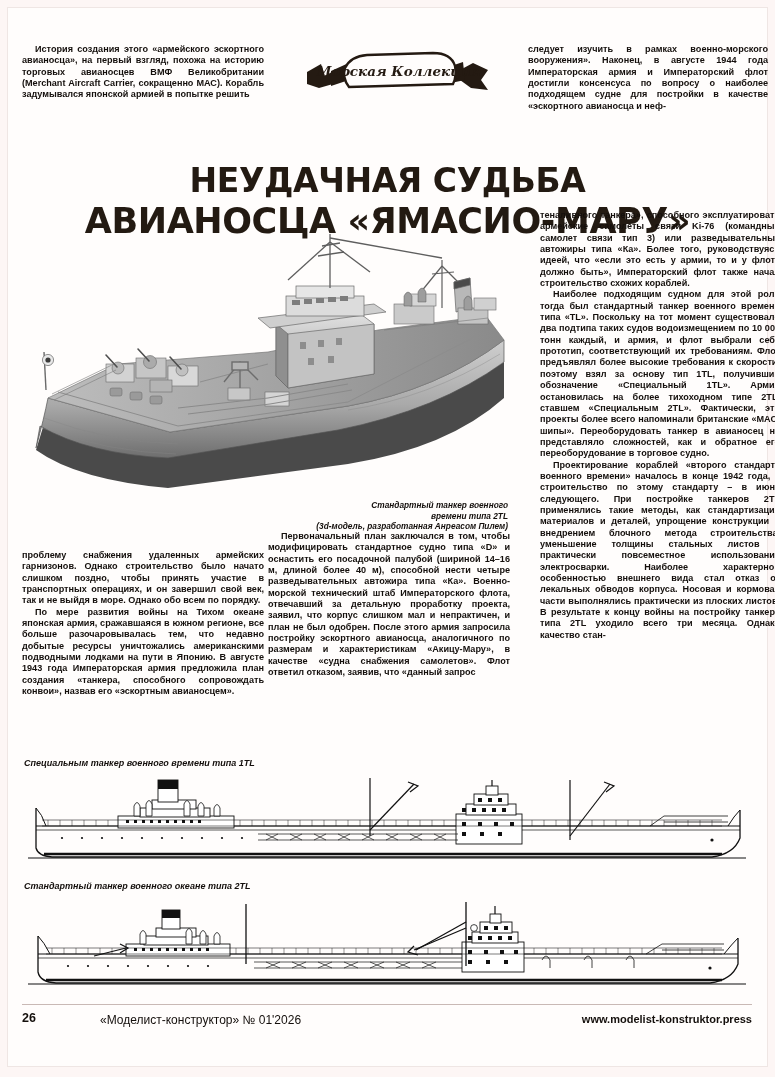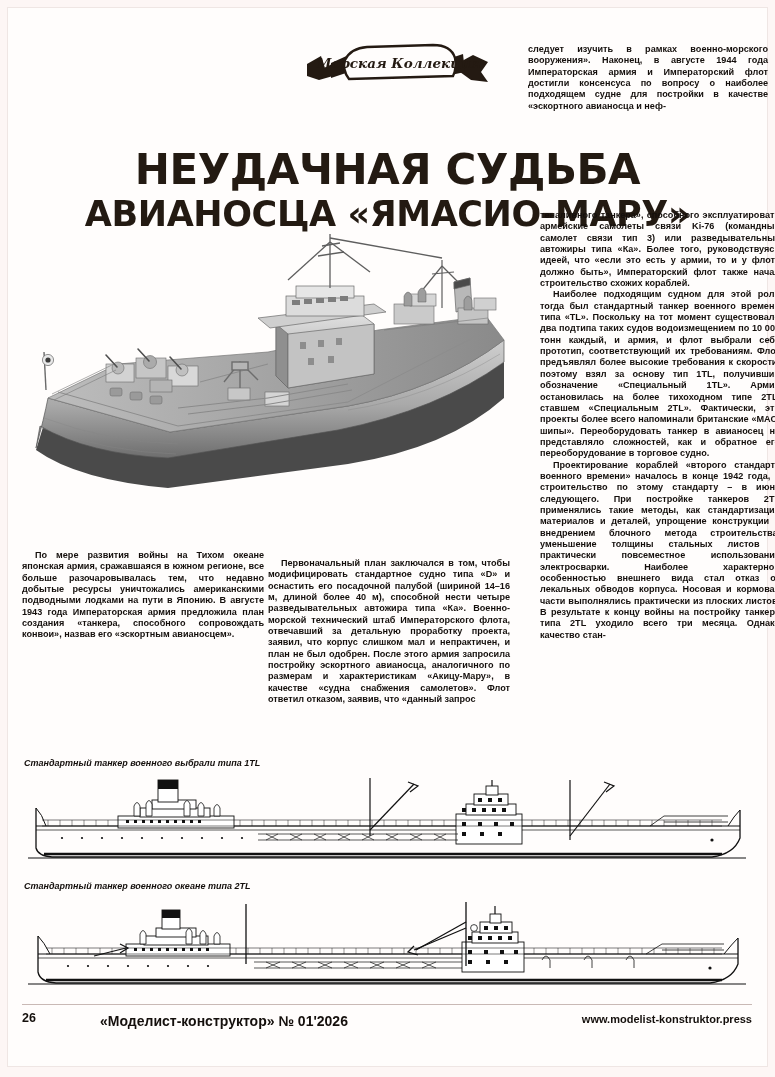--- a/index.html
+++ b/index.html
@@ -39,40 +39,40 @@
     color: #140f0c;
     font-weight: 600;
   }
   .col p { margin: 0; }
   .col p.ind { text-indent: 13px; }
 
   
   #masthead {
     position: absolute;
     left: 305px;
-    top: 38px;
+    top: 46px;
     width: 185px;
     height: 52px;
   }
   #masthead svg { display: block; width: 100%; height: 100%; }
 
   
   #headline {
     position: absolute;
     left: 30px;
     top: 128px;
     width: 715px;
     text-align: center;
     color: #231a12;
     font-family: "DejaVu Sans", sans-serif;
     font-weight: 900;
     letter-spacing: -0.4px;
     line-height: 0.99;
   }
-  #headline .l1 { font-size: 42px; display: block; }
+  #headline .l1 { font-size: 33px; display: block; margin-top: 16px; }
   #headline .l2 { font-size: 35px; display: block; margin-top: 6px; }
 
   
   #hero {
     position: absolute;
     left: 18px;
     top: 212px;
     width: 500px;
     height: 290px;
   }
@@ -89,21 +89,21 @@
     font-style: italic;
     font-weight: 700;
     color: #140f0c;
   }
 
   
   #col-l-top { left: 22px;  top: 44px;  width: 242px; }
   #col-r-top { left: 516px; top: 44px;  width: 240px; margin-left: 12px; }
   #col-r-mid { left: 540px; top: 210px; width: 240px; }
   #col-l-bot { left: 22px;  top: 550px; width: 242px; }
-  #col-m-bot { left: 268px; top: 558px; width: 242px; }
+  #col-m-bot { left: 268px; top: 531px; width: 242px; }
 
   
   .draw-caption {
     position: absolute;
     left: 24px;
     font-size: 9px;
     font-style: italic;
     font-weight: 700;
     color: #140f0c;
   }
@@ -141,22 +141,22 @@
   }
   #page-number {
     position: absolute;
     left: 0; top: 1px;
     font-size: 12.5px;
     font-weight: 700;
   }
   #journal-title {
     position: absolute;
     left: 78px; top: 3px;
-    font-size: 14px;
-    font-weight: 700;
+    font-size: 12px;
+    font-weight: 400;
   }
   #site-url {
     position: absolute;
     right: 0; top: 3px;
     font-size: 11px;
     font-weight: 700;
   }
 </style>
 </head>
 <body>
@@ -175,20 +175,23 @@
       <path d="M40 22 Q46 10 62 9 L128 7 Q146 7 150 20 Q152 30 148 38 L44 41 Q37 32 40 22 Z" fill="#fffdfc" stroke="#241a12" stroke-width="2.4"></path>
       <text x="94" y="30" text-anchor="middle" font-family="DejaVu Serif, serif" font-style="italic" font-size="13.5" font-weight="700" fill="#241a12">Морская Коллекция</text>
     </svg>
   </div>
 
   <h1 id="headline">
     <span class="l1">НЕУДАЧНАЯ СУДЬБА</span>
     <span class="l2">АВИАНОСЦА «ЯМАСИО-МАРУ»</span>
   </h1>
 
+  <div class="col" id="col-l-top">
+    <p class="ind">История создания этого «армейского эскортного авианосца», на первый взгляд, похожа на историю торговых авианосцев ВМФ Великобритании (Merchant Aircraft Carrier, сокращенно МАС). Корабль задумывался японской армией в попытке решить</p>
+  </div>
 
   <div class="col" id="col-r-top">
     <p>следует изучить в рамках военно-морского вооружения». Наконец, в августе 1944 года Императорская армия и Императорский флот достигли консенсуса по вопросу о наиболее подходящем судне для постройки в качестве «эскортного авианосца и неф-</p>
   </div>
 
   <div id="hero">
     <svg viewBox="0 0 500 290" xmlns="http://www.w3.org/2000/svg" aria-hidden="true">
       <defs>
         <linearGradient id="hullSide" x1="0" y1="0" x2="0" y2="1">
           <stop offset="0%" stop-color="#cfcfcf"></stop>
@@ -321,36 +324,42 @@
       </g>
 
       <g stroke="#868686" stroke-width="0.5" fill="none" opacity="0.8">
         <path d="M26 206 Q90 230 160 232"></path>
         <path d="M24 216 Q90 240 158 242"></path>
         <path d="M330 198 Q410 186 482 142"></path>
       </g>
     </svg>
   </div>
 
+  <div id="hero-caption">
+    <div>Стандартный танкер военного</div>
+    <div>времени типа 2TL</div>
+    <div>(3d-модель, разработанная Анреасом Пилем)</div>
+  </div>
 
   <div class="col" id="col-r-mid">
     <p>теналивного танкера», способного эксплуатировать армейские самолеты связи Ki-76 (командный самолет связи тип 3) или разведывательные автожиры типа «Ка». Более того, руководствуясь идеей, что «если это есть у армии, то и у флота должно быть», Императорский флот также начал строительство схожих кораблей.</p>
     <p class="ind">Наиболее подходящим судном для этой роли тогда был стандартный танкер военного времени типа «TL». Поскольку на тот момент существовало два подтипа таких судов водоизмещением по 10 000 тонн каждый, и армия, и флот выбрали себе прототип, соответствующий их требованиям. Флот предъявлял более высокие требования к скорости, поэтому взял за основу тип 1TL, получивший обозначение «Специальный 1TL». Армия остановилась на более тихоходном типе 2TL, ставшем «Специальным 2TL». Фактически, эти проекты более всего напоминали британские «МАС-шипы». Переоборудовать танкер в авианосец не представляло сложностей, как и обратное его переоборудование в торговое судно.</p>
     <p class="ind">Проектирование кораблей «второго стандарта военного времени» началось в конце 1942 года, а строительство по этому стандарту – в июне следующего. При постройке танкеров 2TL применялись такие методы, как стандартизация материалов и деталей, упрощение конструкции с внедрением блочного метода строительства, уменьшение толщины стальных листов и практически повсеместное использование электросварки. Наиболее характерной особенностью внешнего вида стал отказ от лекальных обводов корпуса. Носовая и кормовая части выполнялись практически из плоских листов. В результате к концу войны на постройку танкера типа 2TL уходило всего три месяца. Однако качество стан-</p>
   </div>
 
   <div class="col" id="col-l-bot">
+    <p>проблему снабжения удаленных армейских гарнизонов. Однако строительство было начато слишком поздно, чтобы принять участие в транспортных операциях, и он завершил свой век, так и не выйдя в море. Однако обо всем по порядку.</p>
     <p class="ind">По мере развития войны на Тихом океане японская армия, сражавшаяся в южном регионе, все больше разочаровывалась тем, что недавно добытые ресурсы уничтожались американскими подводными лодками на пути в Японию. В августе 1943 года Императорская армия предложила план создания «танкера, способного сопровождать конвои», назвав его «эскортным авианосцем».</p>
   </div>
 
   <div class="col" id="col-m-bot">
     <p class="ind">Первоначальный план заключался в том, чтобы модифицировать стандартное судно типа «D» и оснастить его посадочной палубой (шириной 14–16 м, длиной более 40 м), способной нести четыре разведывательных автожира типа «Ка». Военно-морской технический штаб Императорского флота, отвечавший за детальную проработку проекта, заявил, что корпус слишком мал и непрактичен, и план не был одобрен. После этого армия запросила постройку эскортного авианосца, аналогичного по размерам и характеристикам «Акицу-Мару», в качестве «судна снабжения самолетов». Флот ответил отказом, заявив, что «данный запрос</p>
   </div>
 
-  <div class="draw-caption" id="cap-1tl">Стандартный танкер военного выбрали типа 1TL</div>
+  <div class="draw-caption" id="cap-1tl">Специальным танкер военного времени типа 1TL</div>
   <div class="profile" id="prof-1tl">
     <svg viewBox="0 0 730 92" xmlns="http://www.w3.org/2000/svg" aria-hidden="true">
       <g stroke="#111" fill="none" stroke-width="1">
 
         <line x1="6" y1="80" x2="724" y2="80" stroke-width="1.2"></line>
 
         <path d="M14 30 L14 70 Q16 78 30 79 L690 79 Q712 76 718 60 L718 32" stroke-width="1.3"></path>
 
         <line x1="22" y1="76" x2="700" y2="76" stroke-width="2.6"></line>
 

